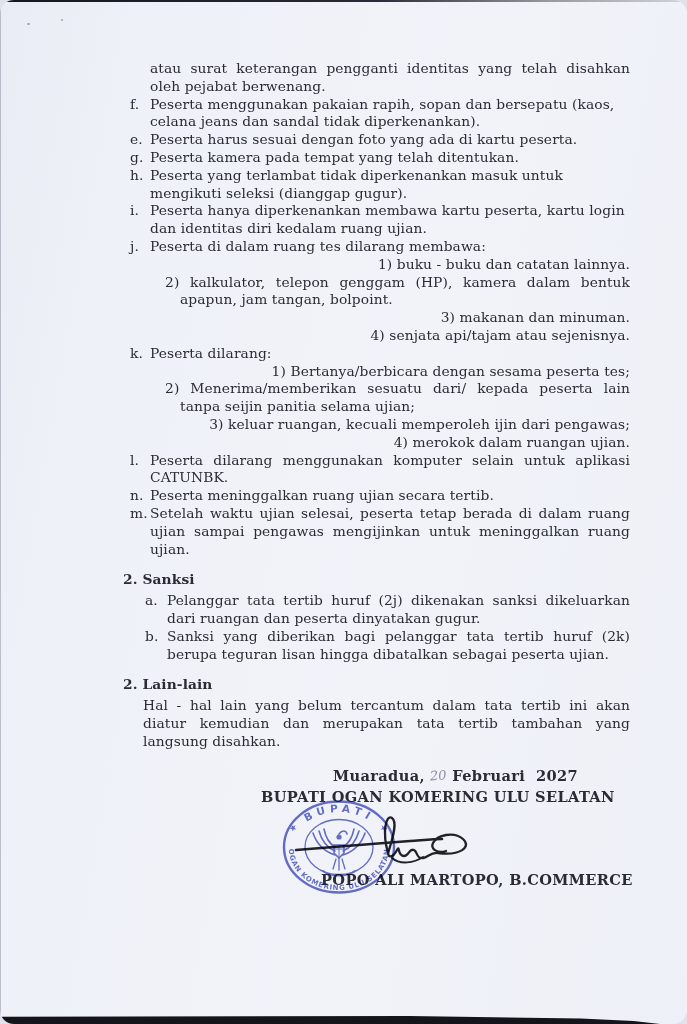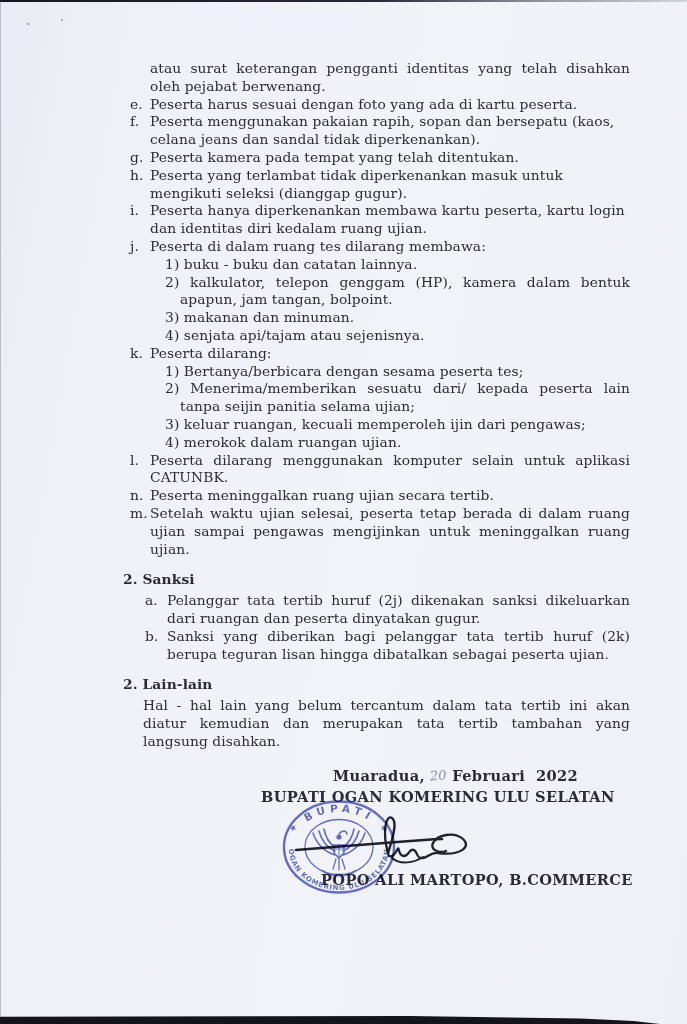--- a/index.html
+++ b/index.html
@@ -2,40 +2,41 @@
 <html><head>
 <meta charset="utf-8">
 <style>
   html,body{margin:0;padding:0;}
   body{width:687px;height:1024px;overflow:hidden;background:#dfe2ea;}
   .page{
     position:relative;width:687px;height:1024px;overflow:hidden;
     background:linear-gradient(100deg,#e9ecf4 0%,#eff1f8 18%,#f1f3f9 55%,#eef0f7 100%);
     font-family:"DejaVu Serif","Liberation Serif",serif;
     color:#2b2b35;
+    border-radius:14px;
   }
   
   .edge-top{position:absolute;top:0;left:0;width:100%;height:2px;
     background:linear-gradient(to right,#16161e 0%,#2a2a38 55%,rgba(42,42,56,.45) 80%,rgba(42,42,56,.15) 100%);}
   .edge-left{position:absolute;top:0;left:0;width:1px;height:100%;background:rgba(60,62,84,.28);}
   .edge-bottom{position:absolute;bottom:0;left:0;width:660px;height:8px;background:#14141b;
     clip-path:polygon(0 10%,62% 0,88% 30%,96% 62%,100% 100%,0 100%);}
   .speck{position:absolute;background:rgba(95,100,122,.55);border-radius:50%;}
   .speck.s1{left:27px;top:23px;width:3px;height:2px;}
   .speck.s2{left:61px;top:19px;width:2px;height:2px;}
 
   
   .blocks{position:absolute;left:123px;top:60px;width:507px;}
   .blocks p{margin:0;font-size:13.8px;line-height:17.8px;letter-spacing:.1px;}
   .cont{padding-left:27px;}
   .li{padding-left:27px;text-indent:-20px;}
   .li .mk{display:inline-block;width:20px;text-indent:0;}
   .li2{padding-left:44px;text-indent:-22px;}
   .li2 .mk{display:inline-block;width:22px;text-indent:0;}
-  .sub{padding-left:57px;text-indent:-15px;}
+  .sub{padding-left:57px;text-indent:-15px;text-align:right;}
   .para{padding-left:20px;}
   .heading{font-weight:bold;margin:13px 0 3px !important;letter-spacing:.2px;}
   .just{text-align:justify;}
 
   
   .sig-line{position:absolute;font-weight:bold;font-size:14.6px;letter-spacing:.35px;white-space:pre;z-index:4;}
   .sig-date{left:333px;top:767px;}
   .sig-title{left:261px;top:788px;}
   .sig-name{left:302px;top:871px;padding-left:19px;}
   .hand{font-weight:400;font-style:italic;color:#8a90a8;font-size:13px;letter-spacing:0;
@@ -52,22 +53,22 @@
 <div class="page">
 
   <div class="edge-top"></div>
   <div class="edge-left"></div>
   <div class="edge-bottom"></div>
   <div class="speck s1"></div>
   <div class="speck s2"></div>
 
   <div class="blocks">
       <p class="cont just"><span>atau surat keterangan pengganti identitas yang telah disahkan oleh pejabat berwenang.</span></p>
+      <p class="li"><span class="mk">f.</span><span>Peserta menggunakan pakaian rapih, sopan dan bersepatu (kaos, celana jeans dan sandal tidak diperkenankan).</span></p>
       <p class="li"><span class="mk">e.</span><span>Peserta harus sesuai dengan foto yang ada di kartu peserta.</span></p>
-      <p class="li"><span class="mk">f.</span><span>Peserta menggunakan pakaian rapih, sopan dan bersepatu (kaos, celana jeans dan sandal tidak diperkenankan).</span></p>
       <p class="li"><span class="mk">g.</span><span>Peserta kamera pada tempat yang telah ditentukan.</span></p>
       <p class="li"><span class="mk">h.</span><span>Peserta yang terlambat tidak diperkenankan masuk untuk mengikuti seleksi (dianggap gugur).</span></p>
       <p class="li"><span class="mk">i.</span><span>Peserta hanya diperkenankan membawa kartu peserta, kartu login dan identitas diri kedalam ruang ujian.</span></p>
       <p class="li"><span class="mk">j.</span><span>Peserta di dalam ruang tes dilarang membawa:</span></p>
       <p class="sub"><span>1) buku - buku dan catatan lainnya.</span></p>
       <p class="sub just"><span>2) kalkulator, telepon genggam (HP), kamera dalam bentuk apapun, jam tangan, bolpoint.</span></p>
       <p class="sub"><span>3) makanan dan minuman.</span></p>
       <p class="sub"><span>4) senjata api/tajam atau sejenisnya.</span></p>
       <p class="li"><span class="mk">k.</span><span>Peserta dilarang:</span></p>
       <p class="sub"><span>1) Bertanya/berbicara dengan sesama peserta tes;</span></p>
@@ -77,21 +78,21 @@
       <p class="li just"><span class="mk">l.</span><span>Peserta dilarang menggunakan komputer selain untuk aplikasi CATUNBK.</span></p>
       <p class="li"><span class="mk">n.</span><span>Peserta meninggalkan ruang ujian secara tertib.</span></p>
       <p class="li just"><span class="mk">m.</span><span>Setelah waktu ujian selesai, peserta tetap berada di dalam ruang ujian sampai pengawas mengijinkan untuk meninggalkan ruang ujian.</span></p>
       <p class="heading"><span>2. Sanksi</span></p>
       <p class="li2 just"><span class="mk">a.</span><span>Pelanggar tata tertib huruf (2j) dikenakan sanksi dikeluarkan dari ruangan dan peserta dinyatakan gugur.</span></p>
       <p class="li2 just"><span class="mk">b.</span><span>Sanksi yang diberikan bagi pelanggar tata tertib huruf (2k) berupa teguran lisan hingga dibatalkan sebagai peserta ujian.</span></p>
       <p class="heading"><span>2. Lain-lain</span></p>
       <p class="para just"><span>Hal - hal lain yang belum tercantum dalam tata tertib ini akan diatur kemudian dan merupakan tata tertib tambahan yang langsung disahkan.</span></p>
     </div>
 
-  <div class="sig-line sig-date"><span>Muaradua, </span><span class="hand">20</span><span> Februari  2022</span></div>
+  <div class="sig-line sig-date"><span>Muaradua, </span><span class="hand">20</span><span> Februari  2027</span></div>
 
   <div class="sig-line sig-title">BUPATI OGAN KOMERING ULU SELATAN</div>
 
   <svg class="seal-svg" viewBox="0 0 116 97" xmlns="http://www.w3.org/2000/svg">
     <defs>
       <path id="arcTop" d="M 10,52 A 48,39 0 0 1 106,52"></path>
       <path id="arcBottom" d="M 8,50 A 50,41 0 0 0 108,50"></path>
     </defs>
     <g stroke="#4d58c0" fill="none">
       <ellipse cx="58" cy="48" rx="55" ry="45.5" stroke-width="2.4"></ellipse>

